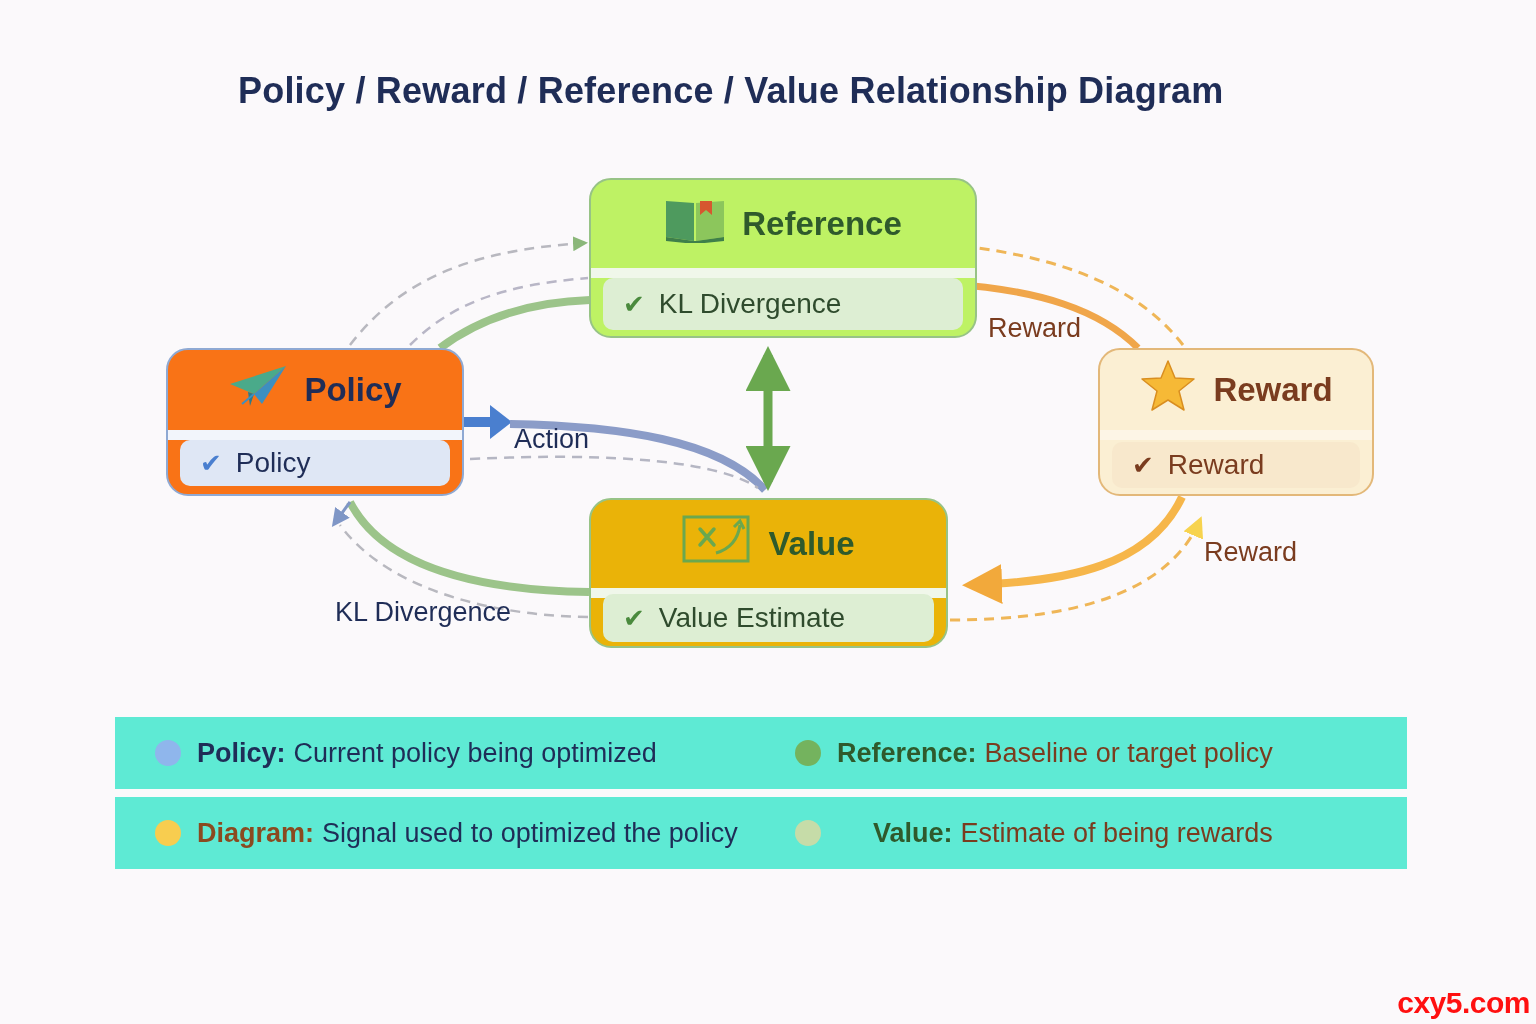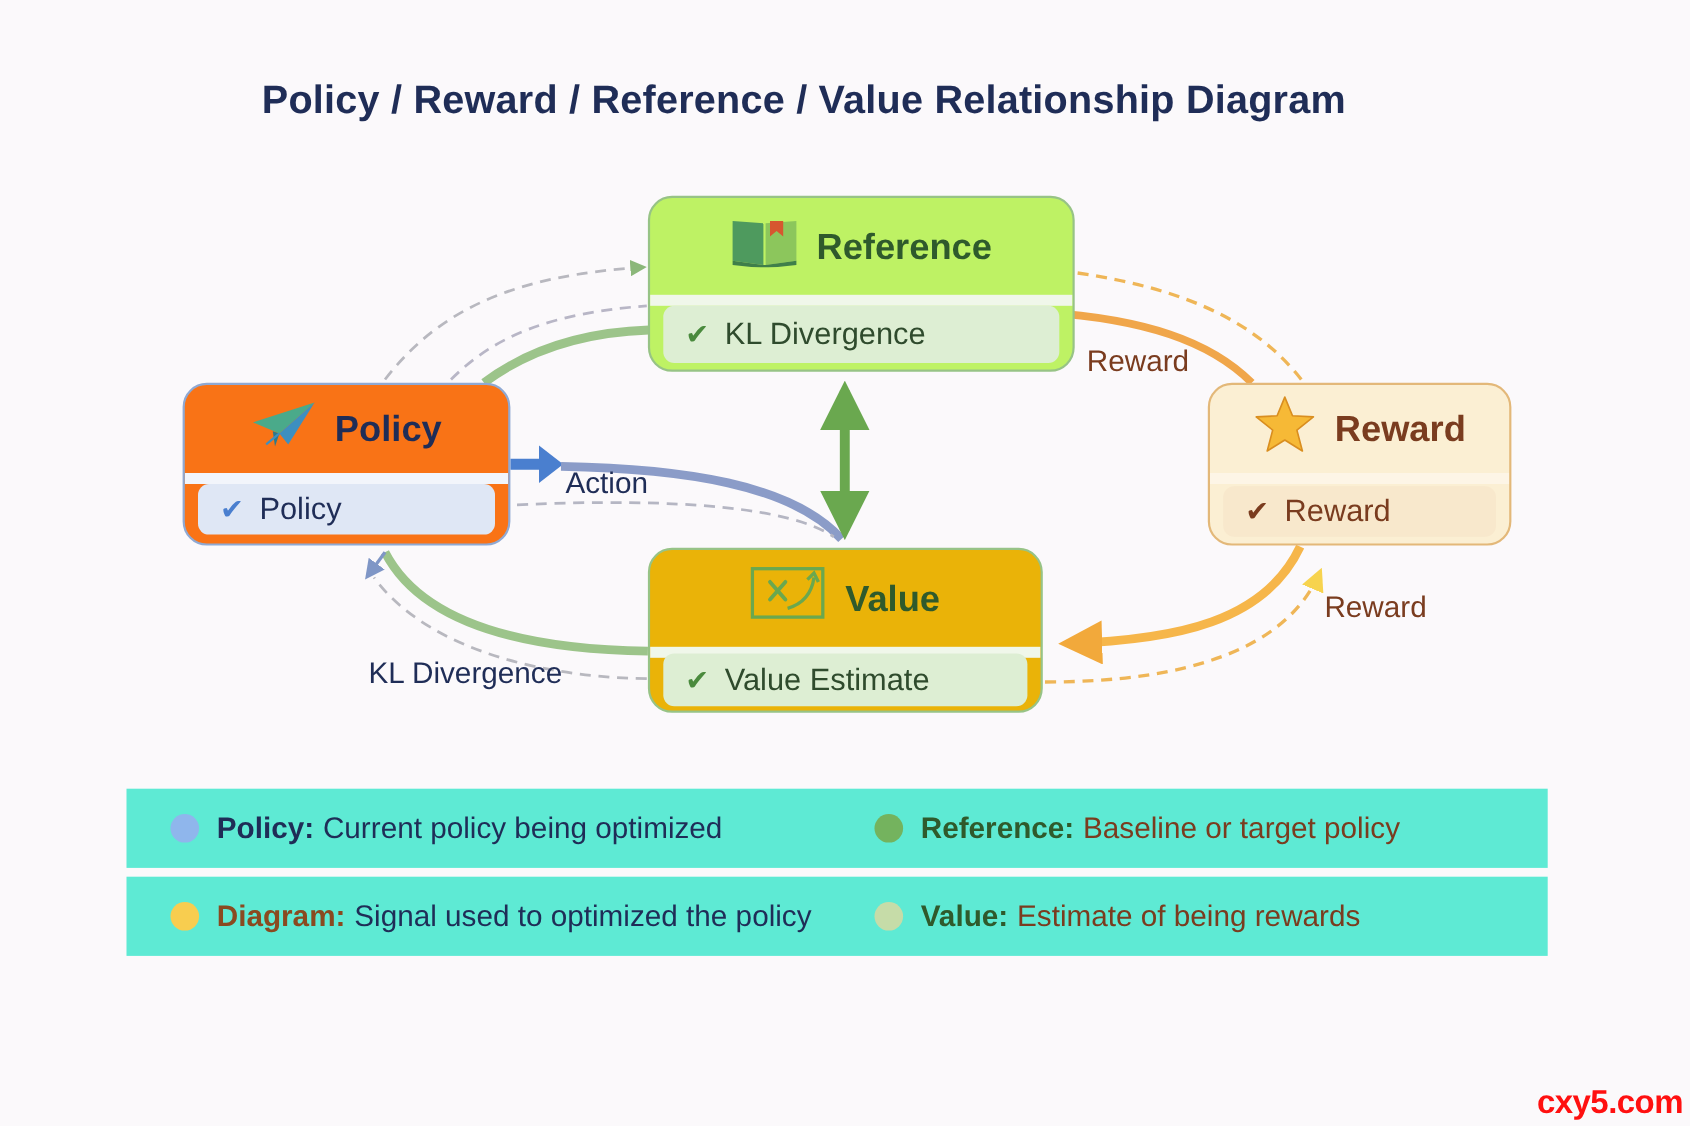--- a/index.html
+++ b/index.html
@@ -224,18 +224,18 @@
   </div>
 </div>
 <div class="legend-row" id="legend-row-2">
   <div class="legend-item li-left">
     <span class="dot" style="background: rgb(248, 205, 79);"></span>
     <span class="key" style="color: rgb(138, 74, 32);">Diagram:</span>
     <span style="color: rgb(31, 45, 87);">Signal used to optimized the policy</span>
   </div>
   <div class="legend-item li-right">
     <span class="dot" style="background: rgb(198, 220, 168);"></span>
-    <span class="key" style="color: rgb(47, 90, 44);">Value:</span>
+    <span class="key" style="color: rgb(47, 90, 44); margin-left: 36px;">Value:</span>
     <span style="color: rgb(122, 60, 31);">Estimate of being rewards</span>
   </div>
 </div>
 
 <div class="watermark">cxy5.com</div>
 
 </body></html>

